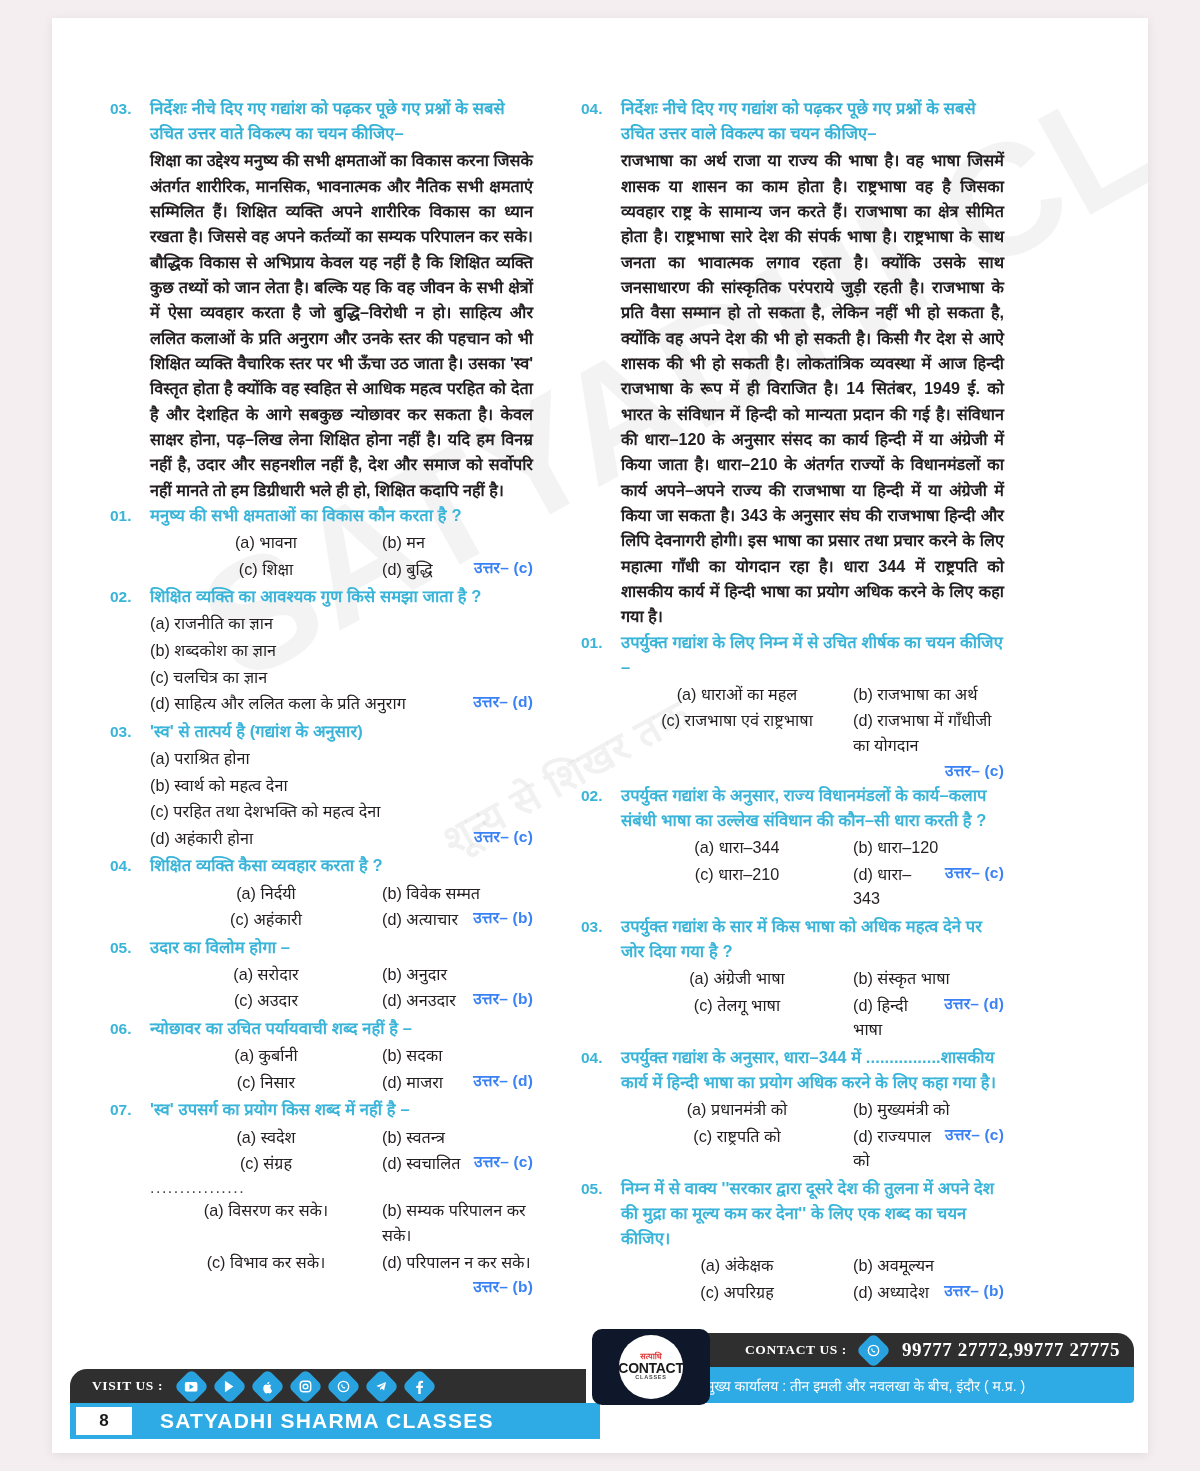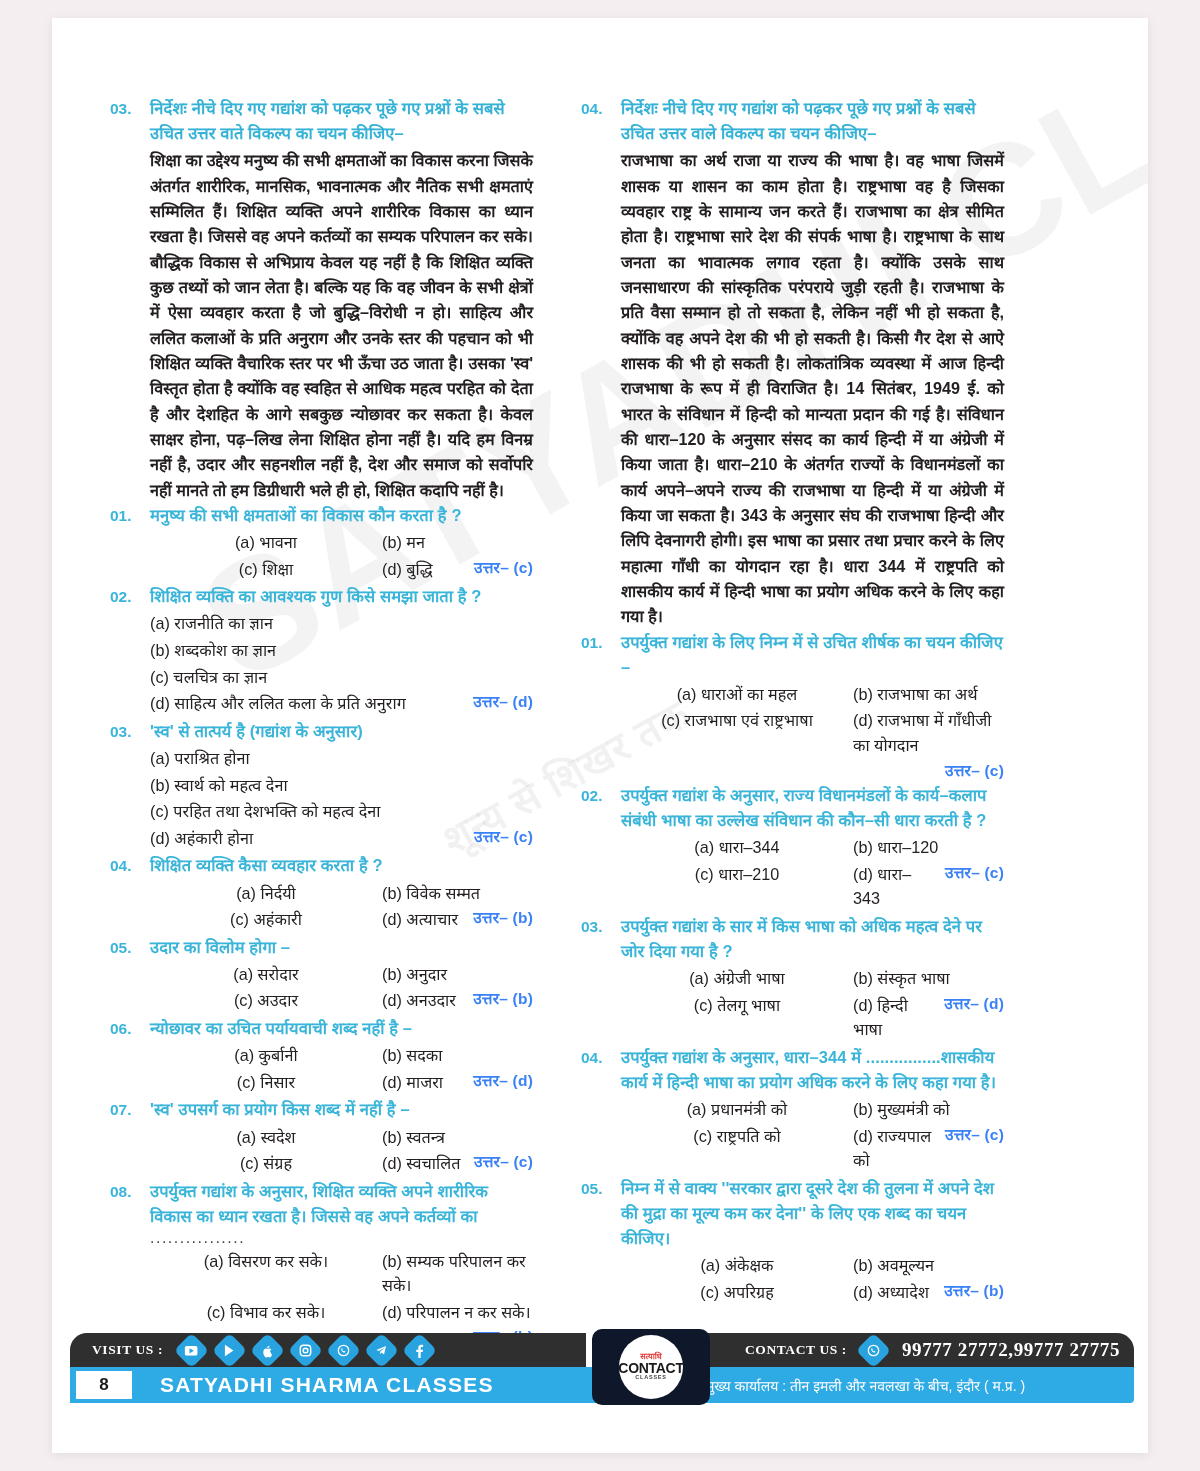--- a/index.html
+++ b/index.html
@@ -188,20 +188,21 @@
     display: flex;
     align-items: center;
     padding: 0 14px;
     box-sizing: border-box;
     position: relative;
   }
   .bar-dark.left-bar {
     border-radius: 17px 0 0 0;
     width: 516px;
     padding-left: 22px;
+    margin-top: 36px;
   }
   .bar-dark.right-bar {
     border-radius: 0 17px 0 0;
     width: 430px;
     margin-left: 10px;
     justify-content: flex-end;
   }
   .label-visit, .label-contact {
     color: #ffffff;
     font-size: 13.5px;
@@ -470,24 +471,20 @@
                 <div class="opt opt-b">(b) स्वतन्त्र</div>
               </div>
               <div class="opt-row">
                 <div class="opt opt-c">(c) संग्रह</div>
                 <div class="opt opt-d">(d) स्वचालित</div>
                 <div class="ans">उत्तर– (c)</div>
               </div>
             </div>
           </div>
           <div class="q-block">
-            <div class="row">
-              <div class="qnum">08.</div>
-              <div class="qtext">उपर्युक्त गद्यांश के अनुसार, शिक्षित व्यक्ति अपने शारीरिक विकास का ध्यान रखता है। जिससे वह अपने कर्तव्यों का</div>
-            </div>
             <div class="dots">................</div>
             <div class="opts">
               <div class="opt-row">
                 <div class="opt opt-a">(a) विसरण कर सके।</div>
                 <div class="opt opt-b">(b) सम्यक परिपालन कर सके।</div>
               </div>
               <div class="opt-row">
                 <div class="opt opt-c">(c) विभाव कर सके।</div>
                 <div class="opt opt-d">(d) परिपालन न कर सके।</div>
               </div>

